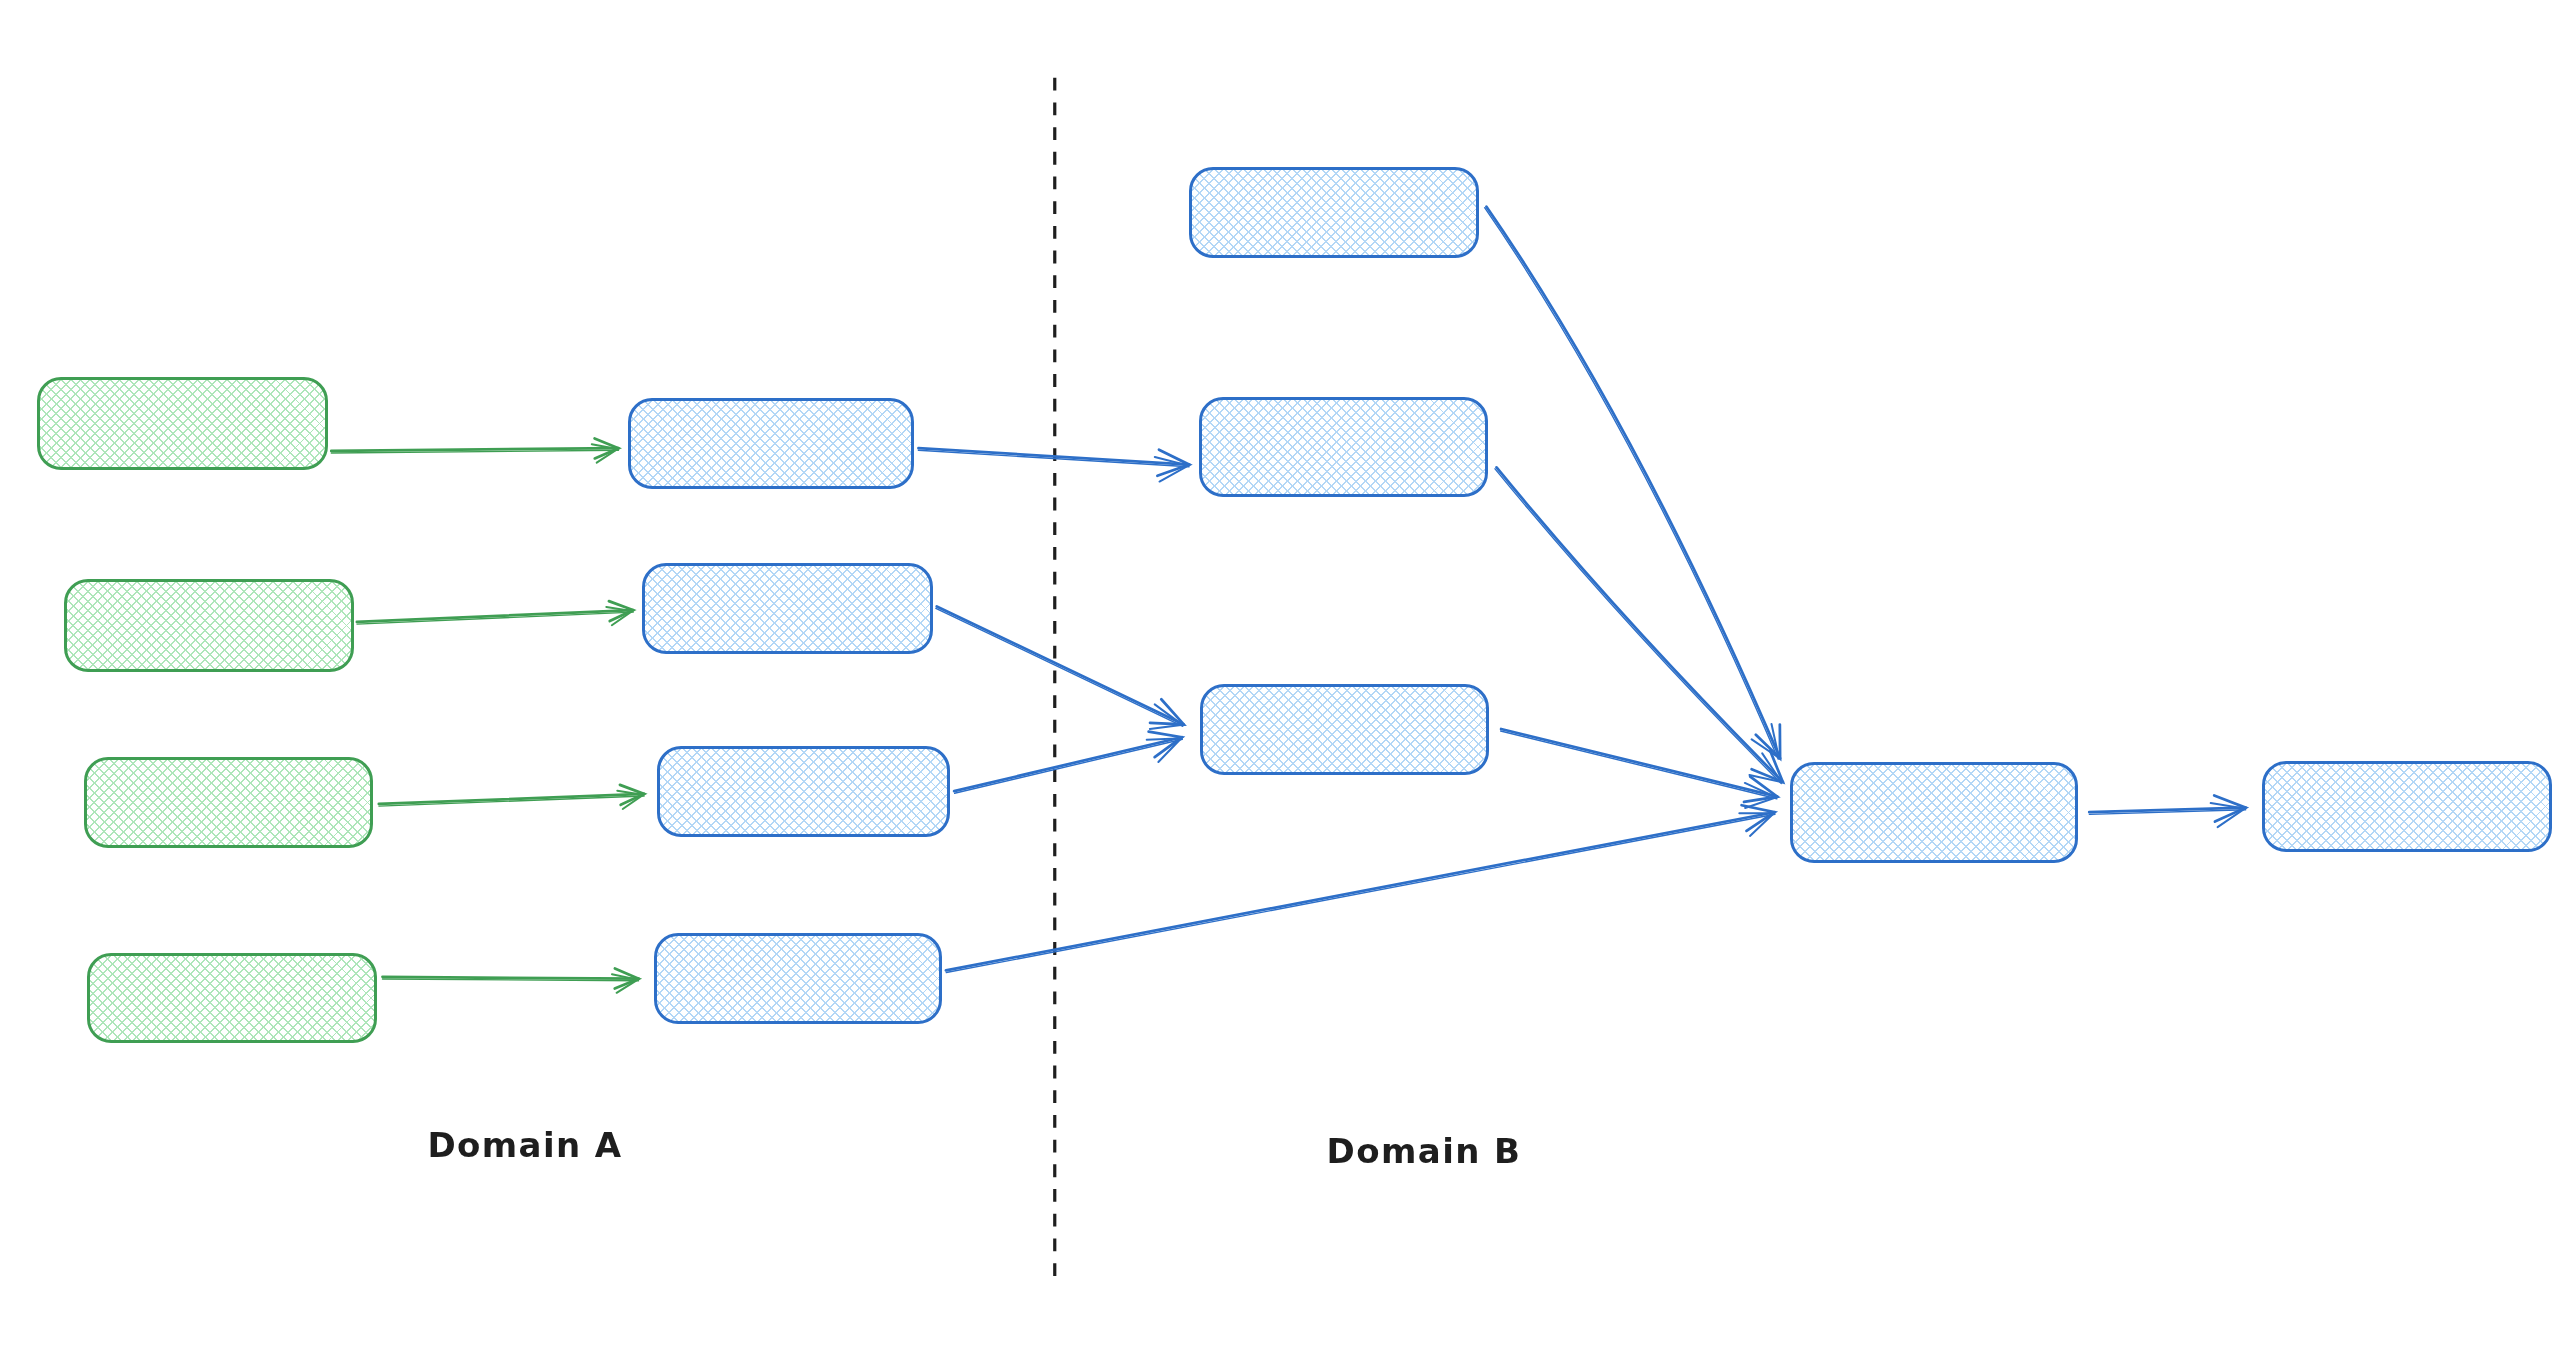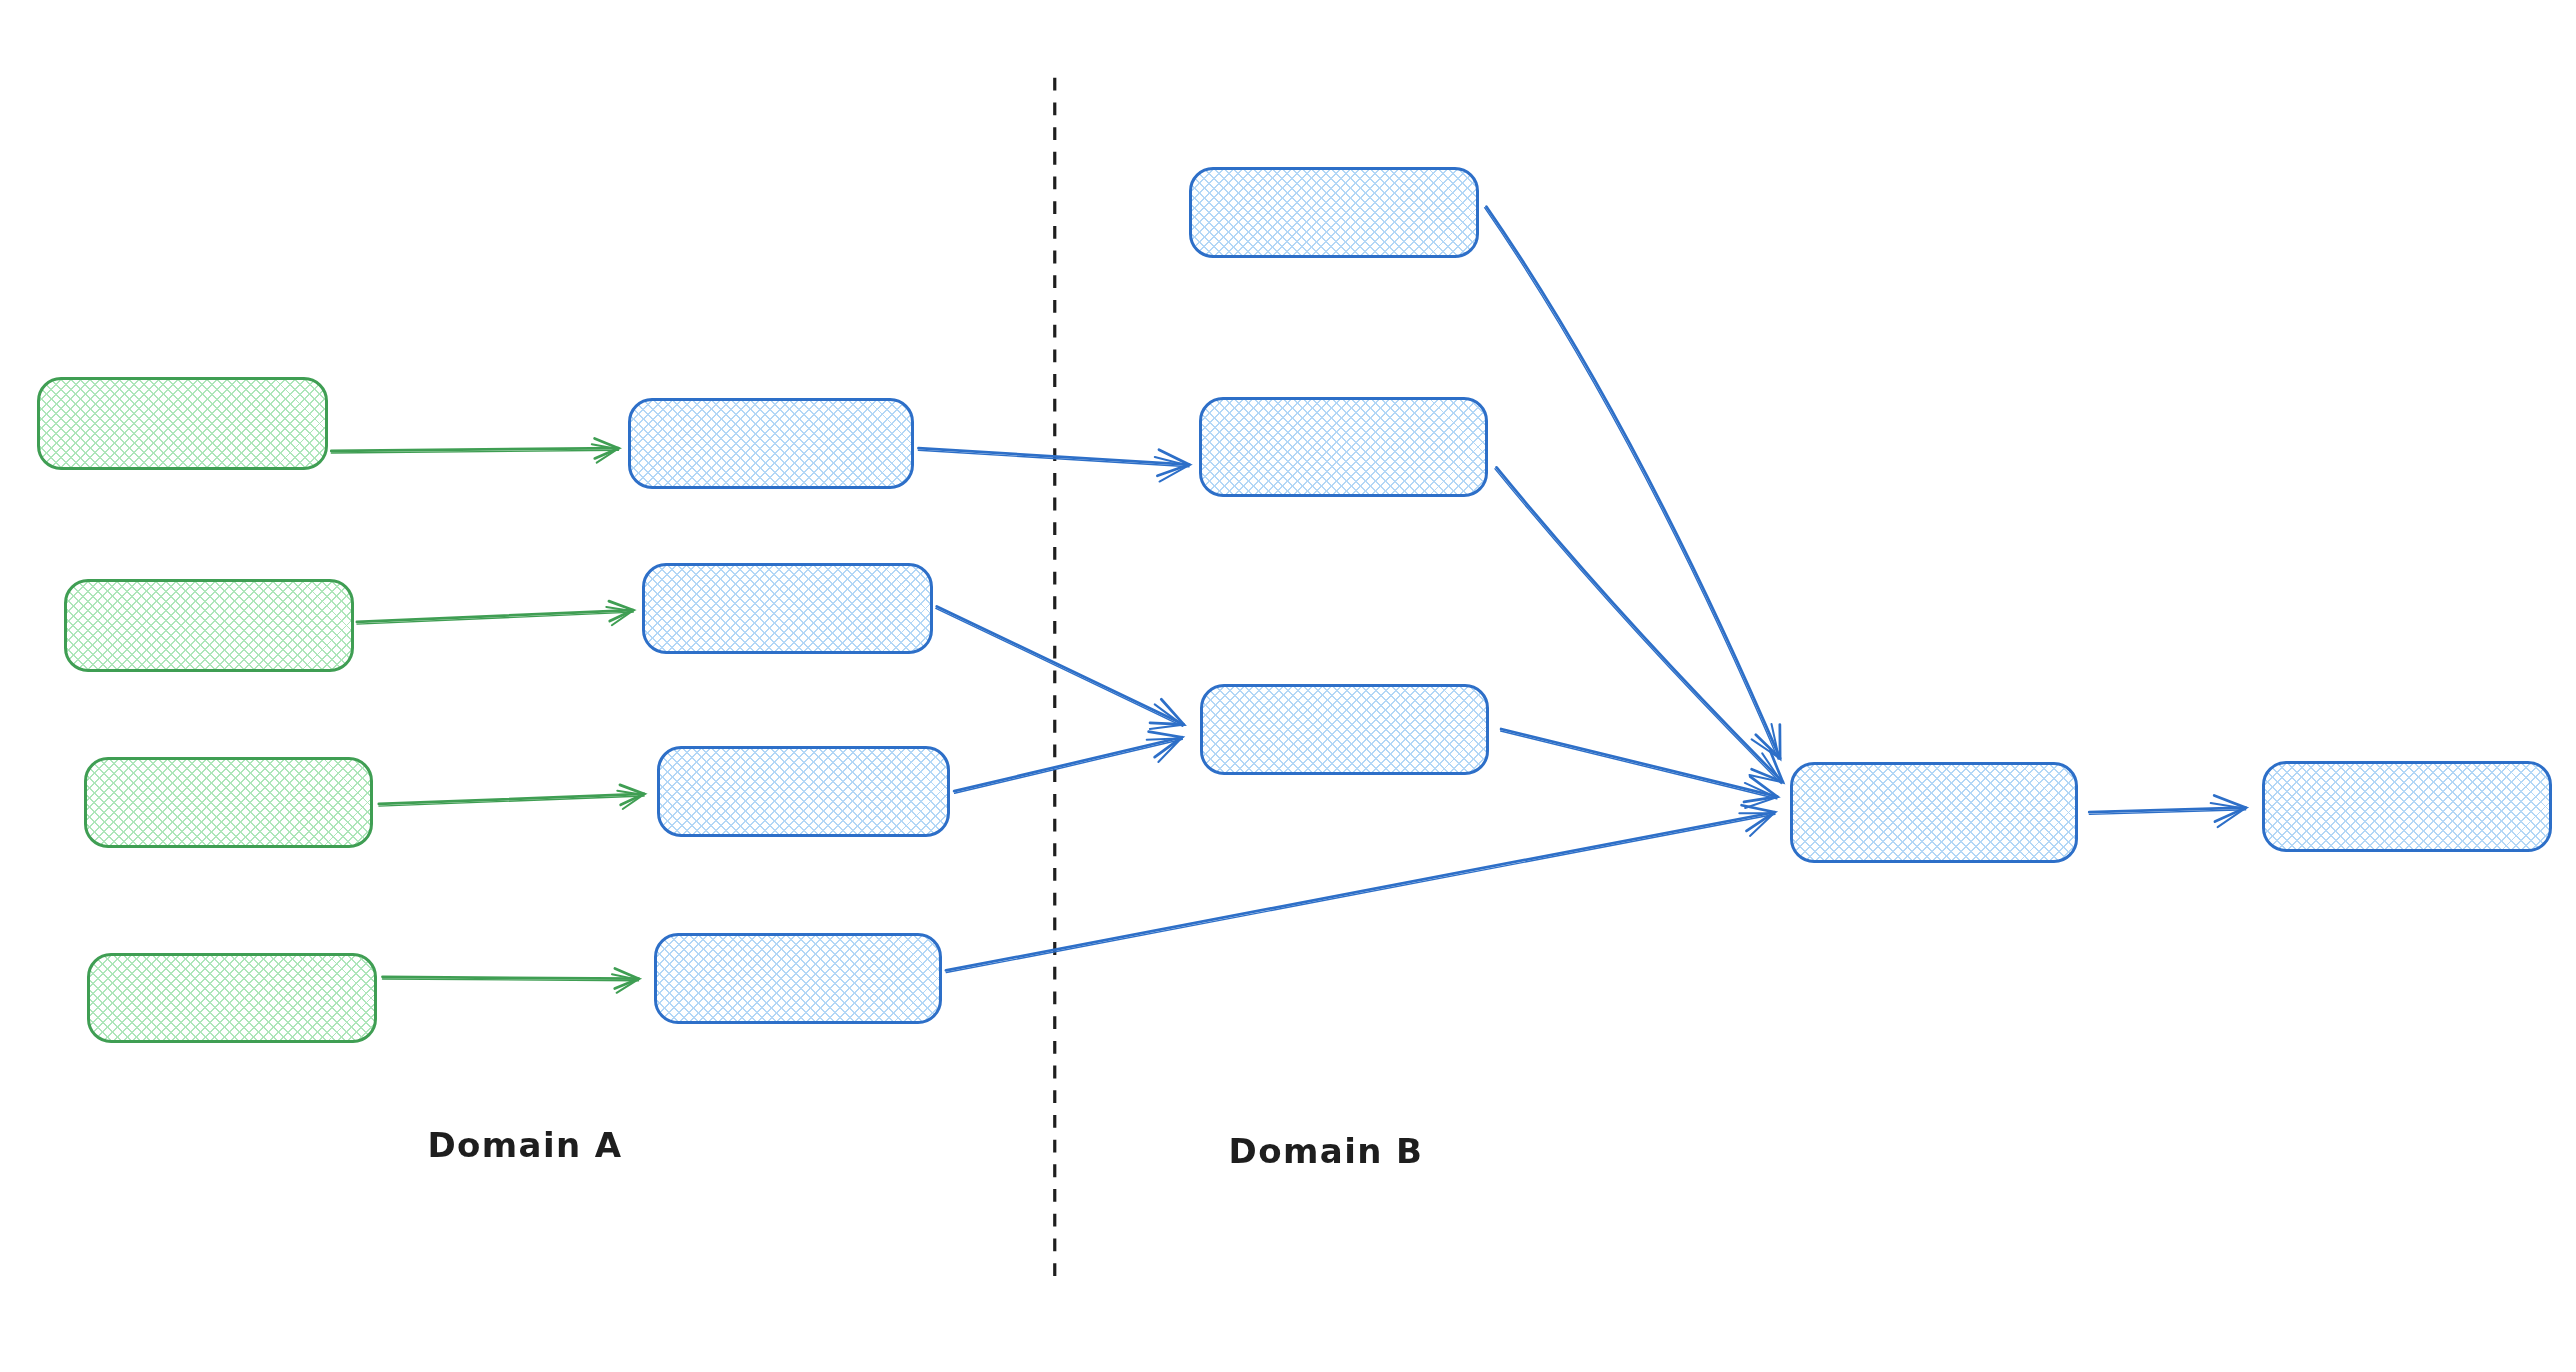--- a/index.html
+++ b/index.html
@@ -90,15 +90,15 @@
       <div class="node blue" style="left: 642px; top: 563px; width: 291px; height: 91px;"></div>
       <div class="node blue" style="left: 657px; top: 746px; width: 293px; height: 91px;"></div>
       <div class="node blue" style="left: 654px; top: 933px; width: 288px; height: 91px;"></div>
       <div class="node blue" style="left: 1189px; top: 167px; width: 290px; height: 91px;"></div>
       <div class="node blue" style="left: 1199px; top: 397px; width: 289px; height: 100px;"></div>
       <div class="node blue" style="left: 1200px; top: 684px; width: 289px; height: 91px;"></div>
       <div class="node blue" style="left: 1790px; top: 762px; width: 288px; height: 101px;"></div>
       <div class="node blue" style="left: 2262px; top: 761px; width: 290px; height: 91px;"></div>
     </div>
   <div class="label" id="label-a" style="left: 525px; top: 1145px;">Domain A</div>
-  <div class="label" id="label-b" style="left: 1326px; top: 1151px;">Domain B</div>
+  <div class="label" id="label-b" style="left: 1424px; top: 1151px;">Domain B</div>
 </div>
 
 
 </body></html>

